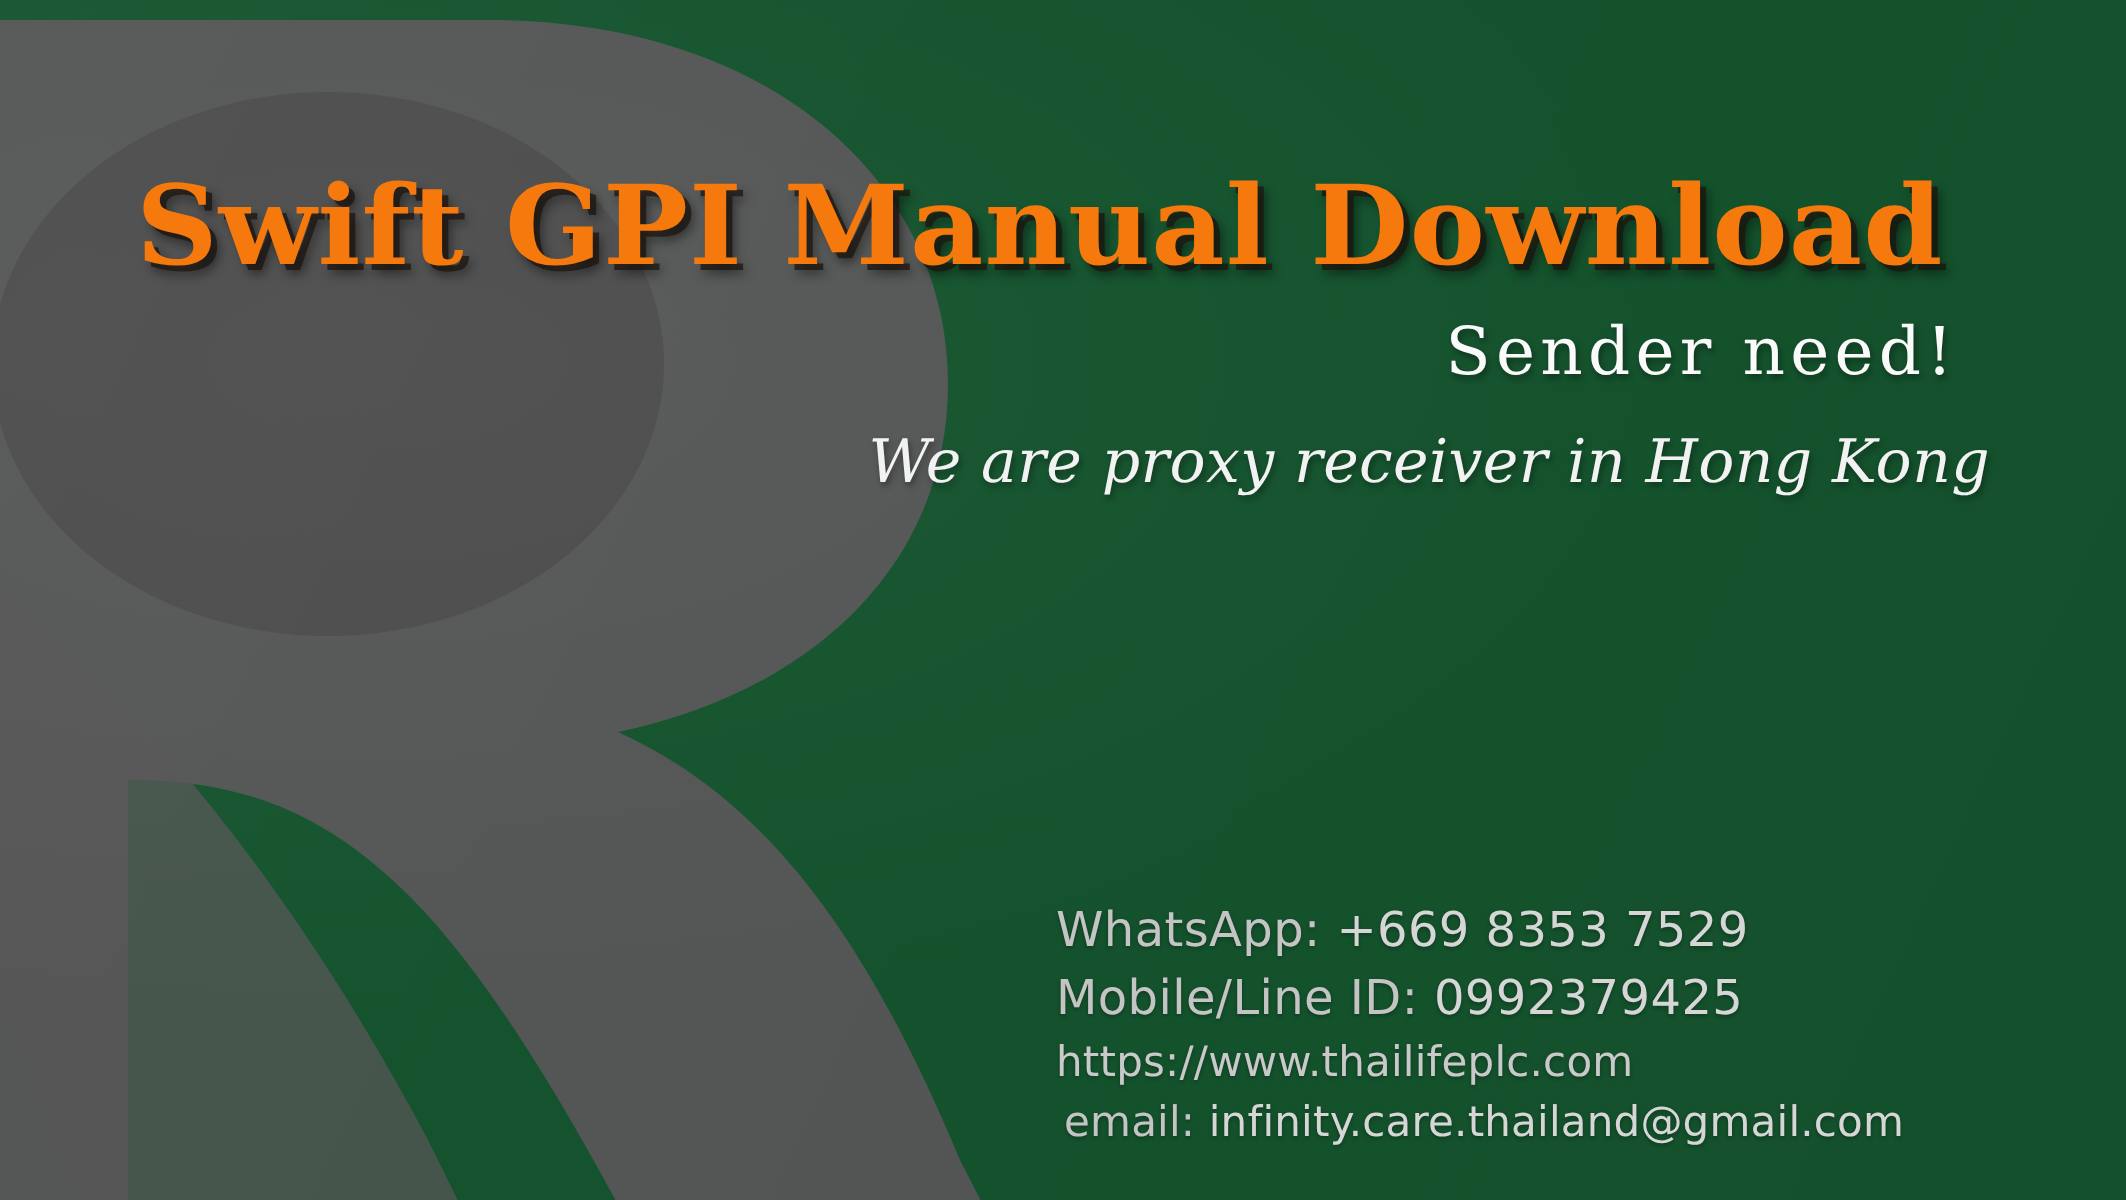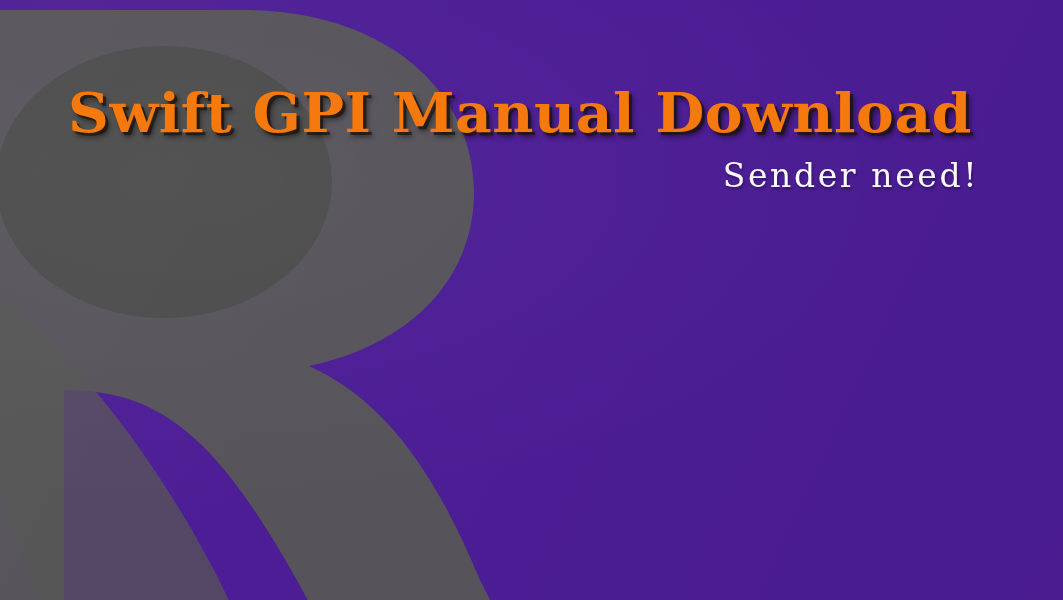--- a/index.html
+++ b/index.html
@@ -5,21 +5,21 @@
   html, body {
     margin: 0;
     padding: 0;
     background: #3f3f3f;
   }
   #poster {
     position: relative;
     width: 1063px;
     height: 600px;
     overflow: hidden;
-    background: #4c1d95;
+    background: #14532d;
     font-family: "Liberation Sans", sans-serif;
     user-select: none;
   }
 
   
   .wm-layer {
     position: absolute;
     inset: 0;
     overflow: hidden;
     pointer-events: none;
@@ -159,16 +159,37 @@
       </g>
     </svg>
   </div>
   <div class="vignette"></div>
 
   <div class="title">Swift GPI Manual Download</div>
 
   <div class="sender-need">Sender need!</div>
 
   <div class="script-block">
+    <div class="script-line">We are proxy receiver in Hong Kong</div>
   </div>
 
+  <div class="contact-block">
+
+    <div class="contact-line big">
+      <span class="label">WhatsApp:</span>
+      <span class="value">+669 8353 7529</span>
+    </div>
+
+    <div class="contact-line big">
+      <span class="label">Mobile/Line ID:</span>
+      <span class="value">0992379425</span>
+    </div>
+
+    <div class="contact-line small">https://www.thailifeplc.com</div>
+
+    <div class="contact-line small indent">
+      <span class="label">email:</span>
+      <span class="value">infinity.care.thailand@gmail.com</span>
+    </div>
+
+  </div>
 
 </div>
 
 </body></html>

